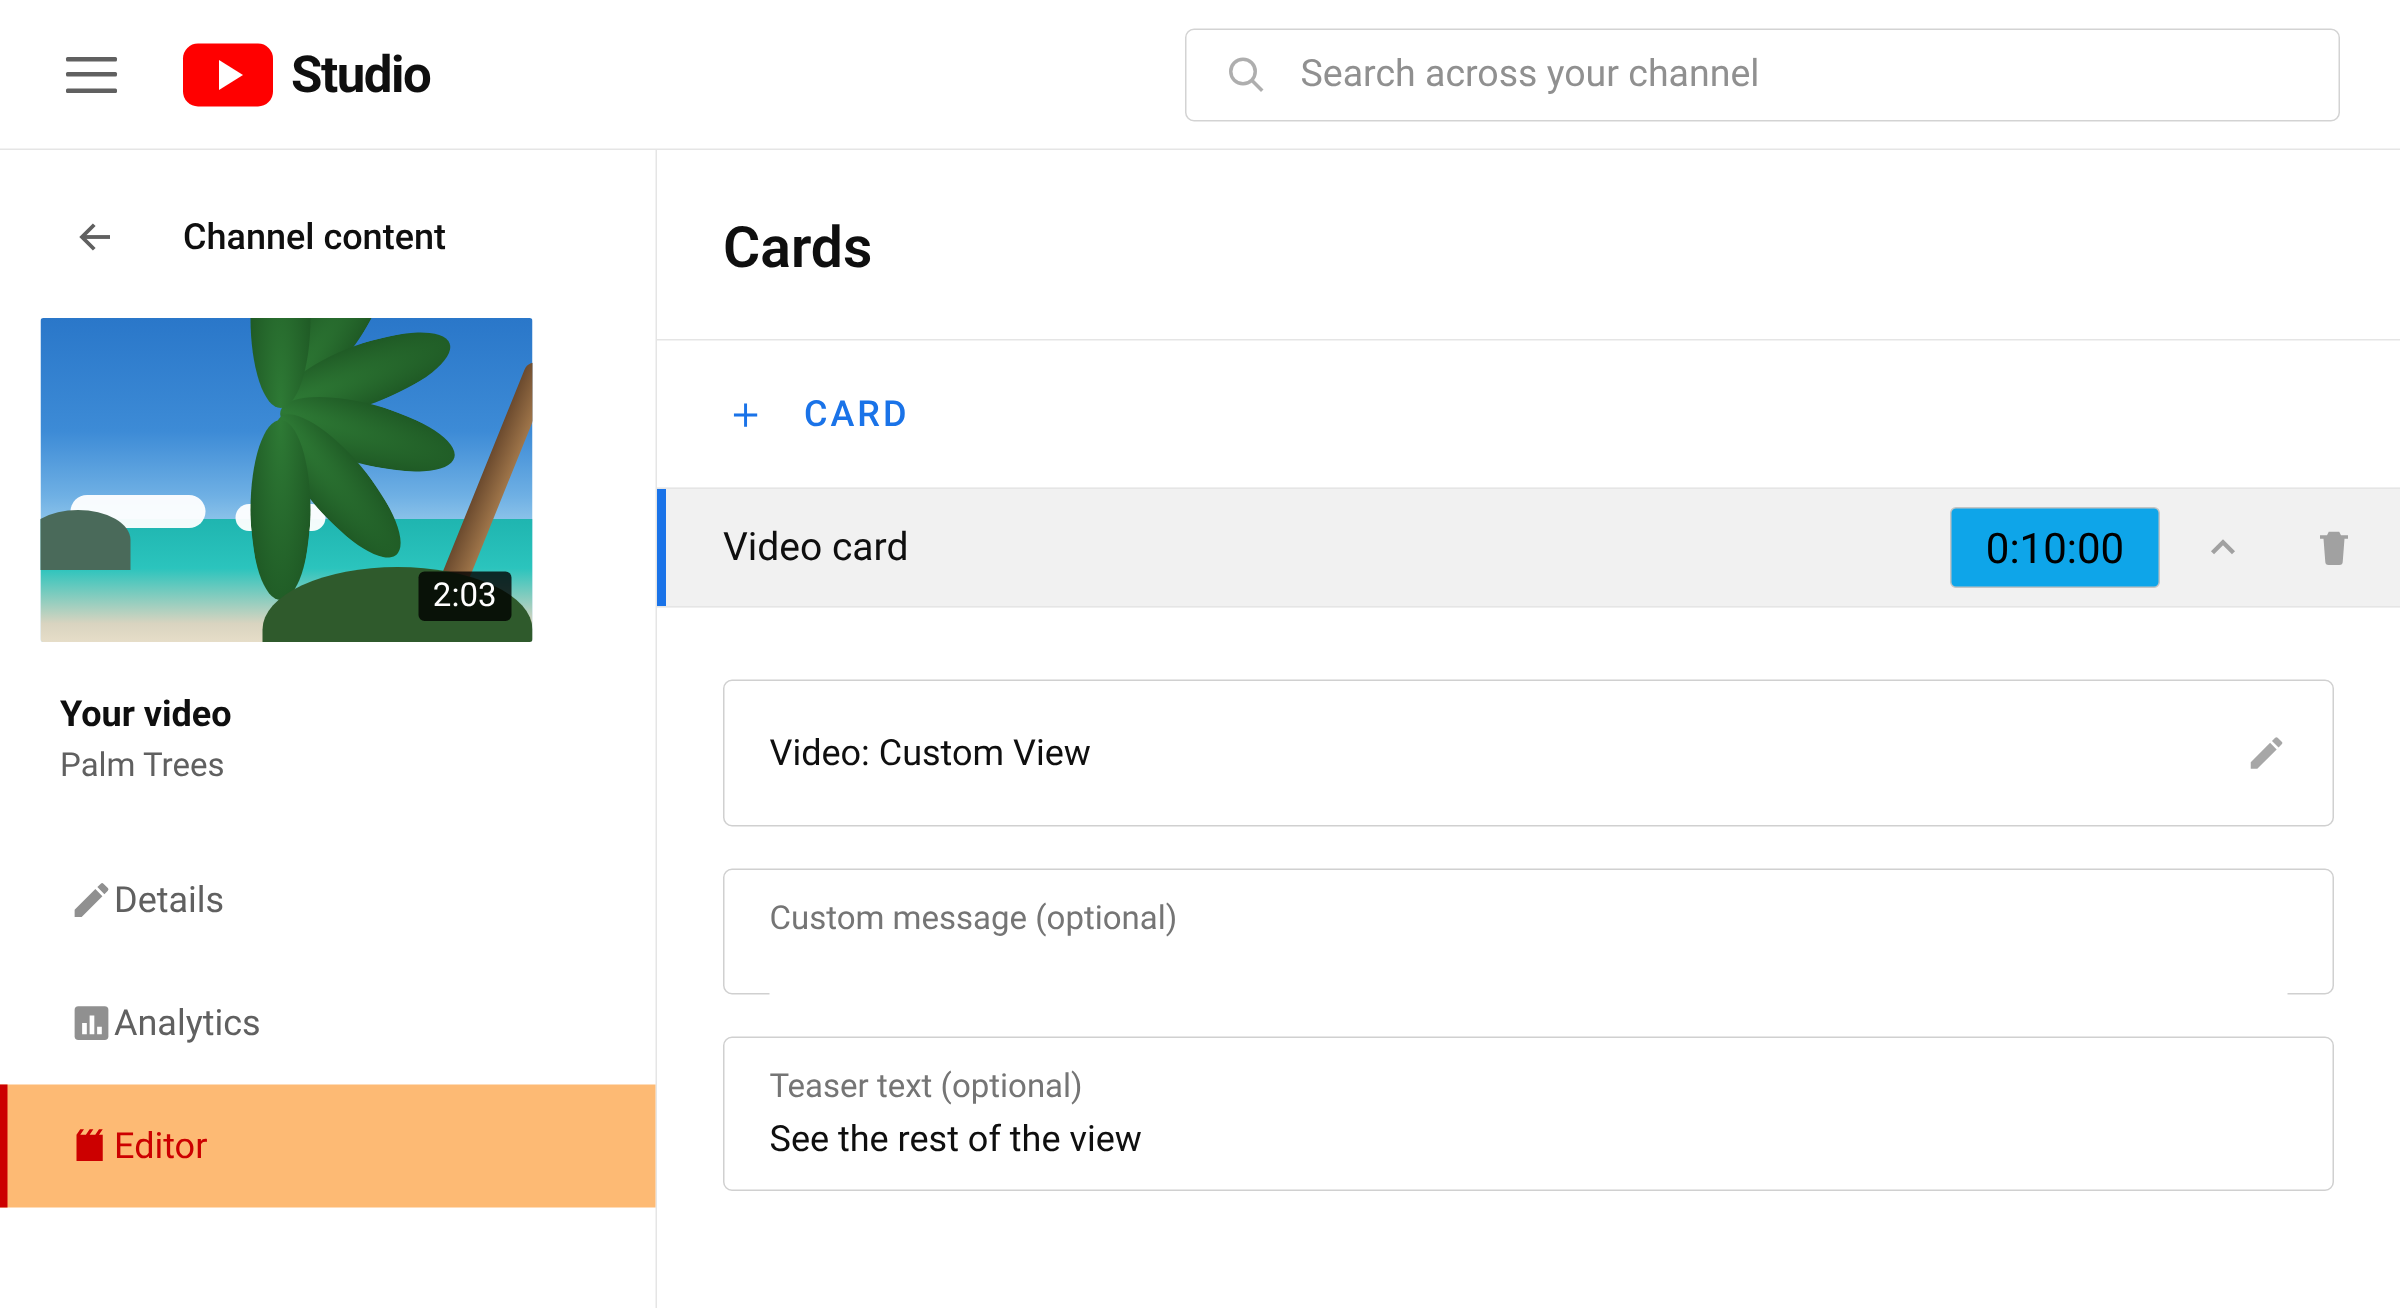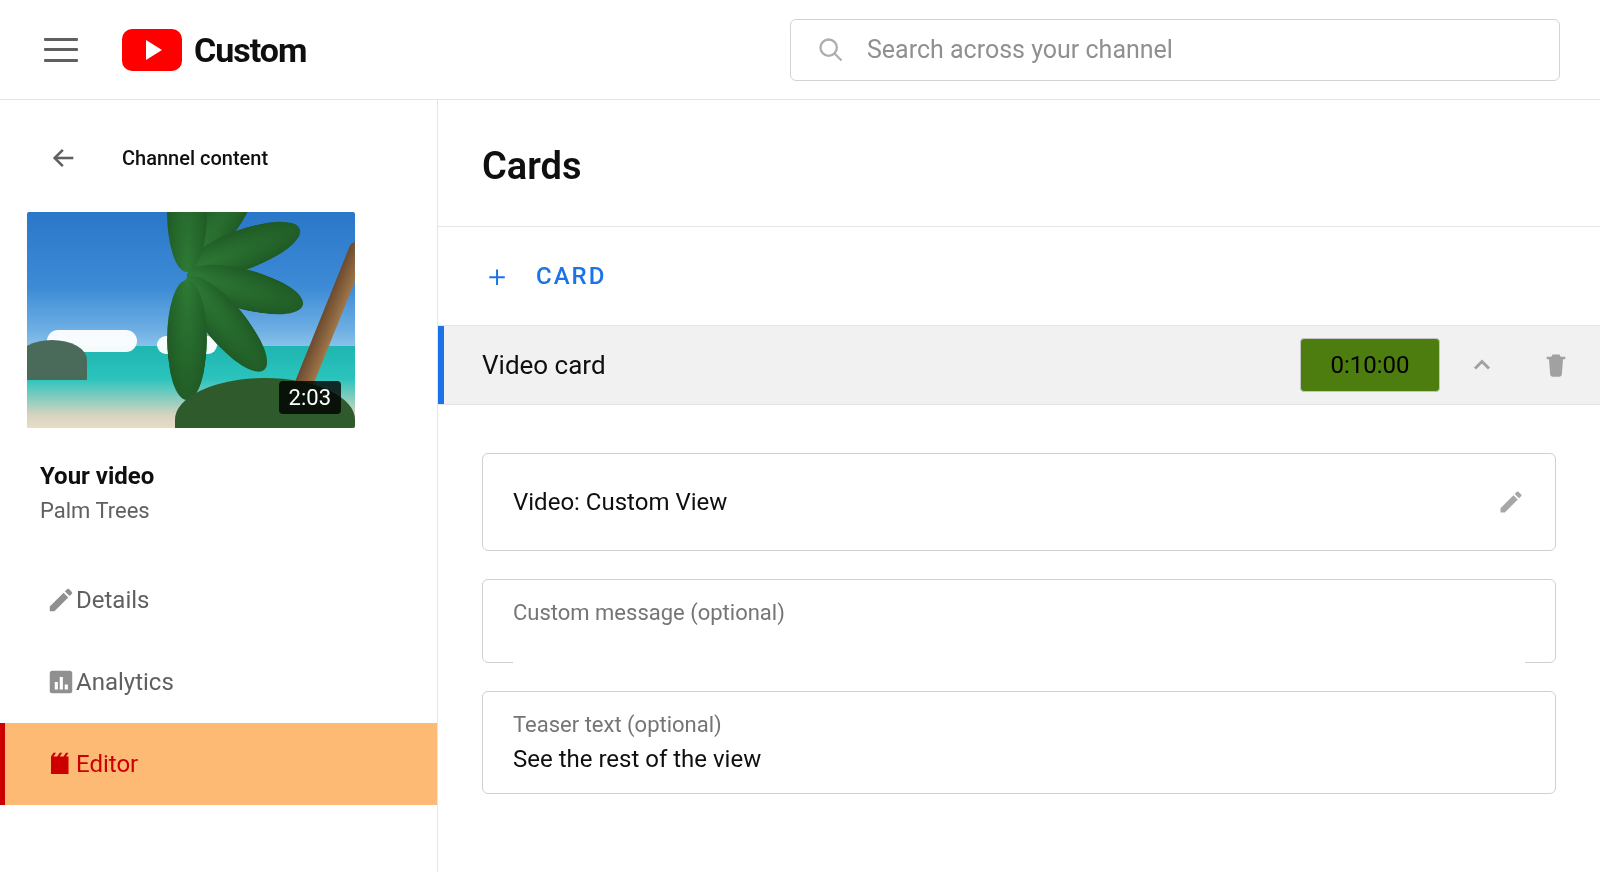--- a/index.html
+++ b/index.html
@@ -16,41 +16,41 @@
   .header-spacer { flex: 1 1 auto; }
   .search-box { width: 770px; height: 62px; border: 1px solid #d3d3d3; border-radius: 6px; display: flex; align-items: center; padding: 0 26px; gap: 22px; }
   .search-input { border: none; outline: none; font-size: 25px; color: #606060; flex: 1; }
   .search-input::placeholder { color: #909090; }
   .search-icon-svg { width: 28px; height: 28px; opacity: .5; }
 
   
   .body-wrap { display: flex; height: calc(100% - 100px); }
   .sidebar { width: 438px; border-right: 1px solid #e5e5e5; padding-top: 44px; }
   .back-row { display: flex; align-items: center; gap: 44px; padding: 0 0 40px 50px; }
-  .channel-title { font-size: 20px; font-weight: 500; }
+  .channel-title { font-size: 24px; font-weight: 500; }
   .arrow-left { width: 28px; height: 28px; }
   .thumb-wrap { position: relative; width: 328px; height: 216px; margin-left: 27px; border-radius: 2px; overflow: hidden; }
   .duration-badge { position: absolute; right: 14px; bottom: 14px; background: rgba(0,0,0,.8); color: #fff; font-size: 22px; padding: 4px 10px; border-radius: 4px; }
   .your-video-label { font-size: 24px; font-weight: 700; margin: 34px 0 8px 40px; }
   .video-name { font-size: 22px; color: #606060; margin: 0 0 36px 40px; }
   .nav-item { display: flex; align-items: center; height: 82px; padding-left: 46px; font-size: 24px; color: #606060; cursor: pointer; }
   .nav-item.active { background: #fdba74; color: #cc0000; position: relative; }
   .nav-item.active::before { content: ""; position: absolute; left: 0; top: 0; bottom: 0; width: 5px; background: #cc0000; }
   .nav-icon { width: 30px; height: 30px; display: inline-flex; align-items: center; justify-content: center; }
   .nav-icon svg { width: 30px; height: 30px; }
 
   
   .main { flex: 1; overflow: hidden; }
   .page-title { font-size: 38px; font-weight: 600; padding: 44px 0 38px 44px; border-bottom: 1px solid #e5e5e5; }
   .add-card-row { display: flex; align-items: center; gap: 22px; padding: 34px 44px; color: #1a73e8; font-size: 24px; font-weight: 500; letter-spacing: 2px; cursor: pointer; }
   .plus-icon { font-size: 30px; line-height: 1; }
   .card-header { display: flex; align-items: center; height: 80px; background: #f1f1f1; border-top: 1px solid #e5e5e5; border-bottom: 1px solid #e5e5e5; padding: 0 30px 0 44px; position: relative; gap: 28px; }
   .card-header::before { content: ""; position: absolute; left: 0; top: 0; bottom: 0; width: 6px; background: #1a73e8; }
   .card-type { font-size: 26px; flex: 1; }
-  .time-box { width: 140px; height: 54px; border: 1px solid #c4c4c4; border-radius: 4px; background: #4d7c0f; font-size: 24px; text-align: center; outline: none; }
+  .time-box { width: 140px; height: 54px; border: 1px solid #c4c4c4; border-radius: 4px; background: #0ea5e9; font-size: 28px; text-align: center; outline: none; }
   .chev, .trash { width: 28px; height: 28px; opacity: .55; cursor: pointer; }
   .trash { margin-left: 18px; }
 
   .fields { padding: 20px 44px; }
   .field { border: 1px solid #d0d0d0; border-radius: 6px; margin-top: 28px; position: relative; }
   .field-row1 { display: flex; align-items: center; justify-content: space-between; height: 96px; padding: 0 30px; font-size: 24px; }
   .pencil-icon { width: 28px; height: 28px; opacity: .55; cursor: pointer; }
   .field-multiline { height: 84px; padding: 0 30px; }
   .field-label { font-size: 22px; color: #757575; padding-top: 20px; }
   .field-value { font-size: 24px; padding-top: 8px; }
@@ -75,21 +75,21 @@
 <div class="header">
   <div class="hamburger">
       <span></span>
       <span></span>
       <span></span>
     </div>
   <div class="logo">
     <div class="logo-rect">
         <div class="logo-play"></div>
       </div>
-    <span class="logo-text">Custom</span>
+    <span class="logo-text">Studio</span>
   </div>
   <div class="header-spacer"></div>
   <div class="search-box">
     <svg class="search-icon-svg" viewBox="0 0 24 24" fill="none" stroke="#606060" stroke-width="2">
         <circle cx="10" cy="10" r="7"></circle>
         <line x1="21" y1="21" x2="15" y2="15"></line>
       </svg>
     <input class="search-input" placeholder="Search across your channel" style="">
   </div>
 </div>

